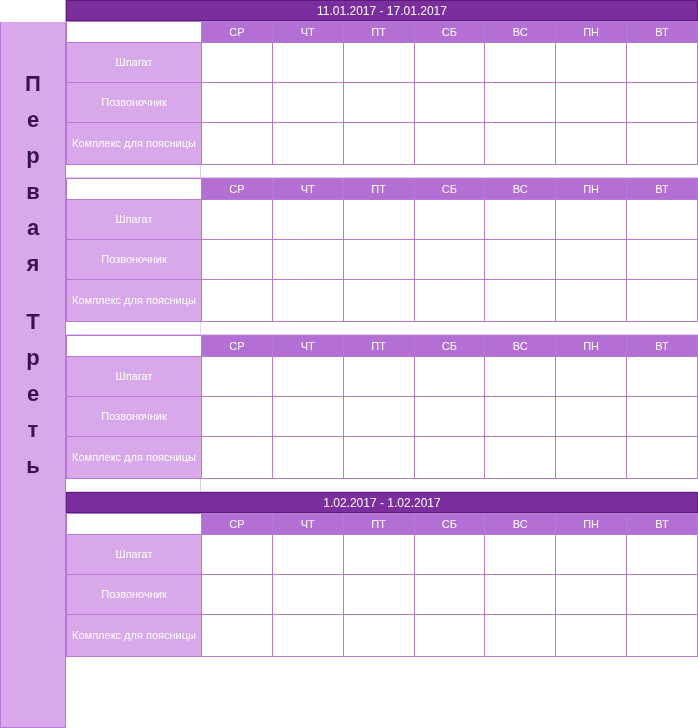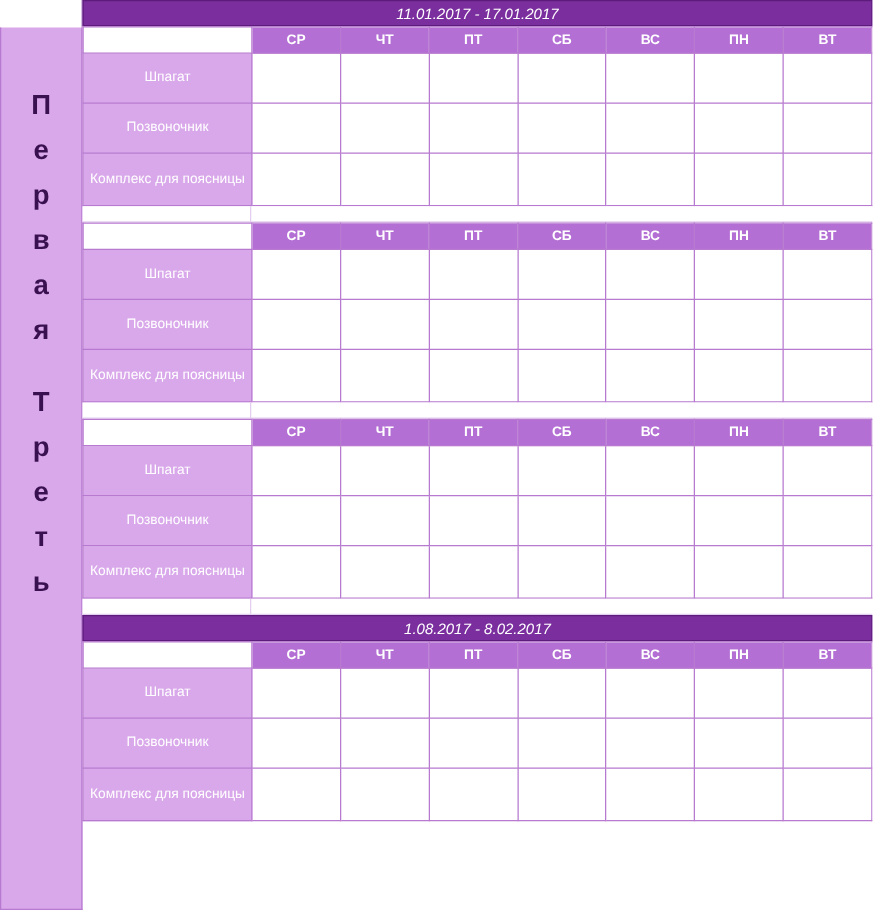--- a/index.html
+++ b/index.html
@@ -68,37 +68,36 @@
   }
   .week-head {
     background: #7b2f9e;
     color: #ffffff;
     text-align: center;
     font-size: 12px;
     height: 21px;
     line-height: 21px;
     border: 1px solid #5d1c7c;
     box-sizing: border-box;
-    font-style: italic;
   }
   table.week {
     width: 100%;
     border-collapse: collapse;
     table-layout: fixed;
   }
   table.week td, table.week th {
     border: 1px solid #b77ad0;
     box-sizing: border-box;
     padding: 0;
   }
   .day-head {
     background: #b46fd4;
     color: #ffffff;
     font-size: 11px;
-    font-weight: bold;
+    font-weight: normal;
     text-align: center;
     height: 21px;
   }
   .label-head {
     background: #ffffff;
     height: 21px;
     width: 135px;
   }
   .ex-label {
     background: #d9a8ea;
@@ -307,21 +306,21 @@
               <td class="cell"></td>
             </tr>
           </tbody>
         </table>
       </div>
       <div class="spacer">
         <div class="sp-label"></div>
         <div class="sp-rest"></div>
       </div>
       <div class="week-block">
-        <div class="week-head">1.08.2017 - 8.02.2017</div>
+        <div class="week-head">1.02.2017 - 1.02.2017</div>
         <table class="week">
           <thead>
             <tr>
               <th class="label-head"></th>
               <th class="day-head">СР</th>
               <th class="day-head">ЧТ</th>
               <th class="day-head">ПТ</th>
               <th class="day-head">СБ</th>
               <th class="day-head">ВС</th>
               <th class="day-head">ПН</th>

